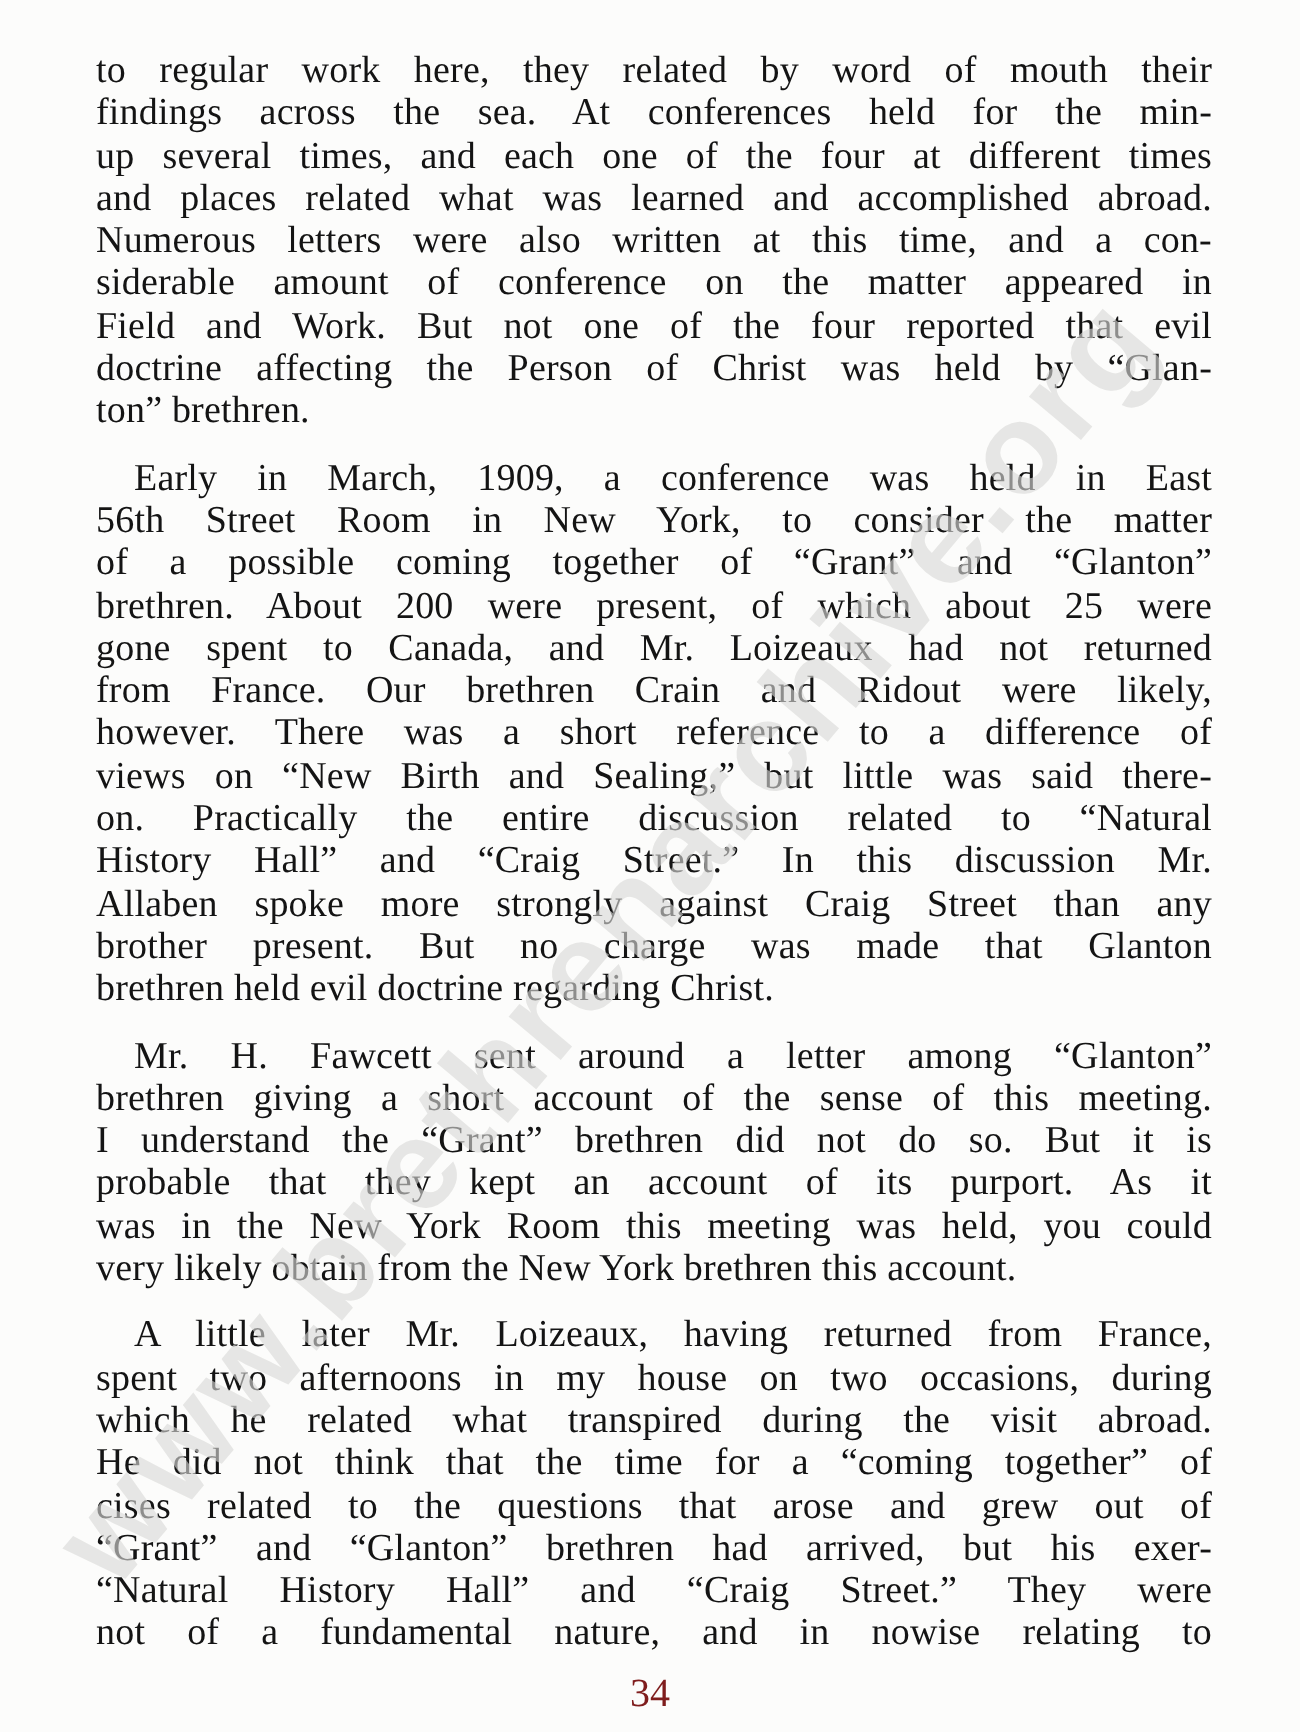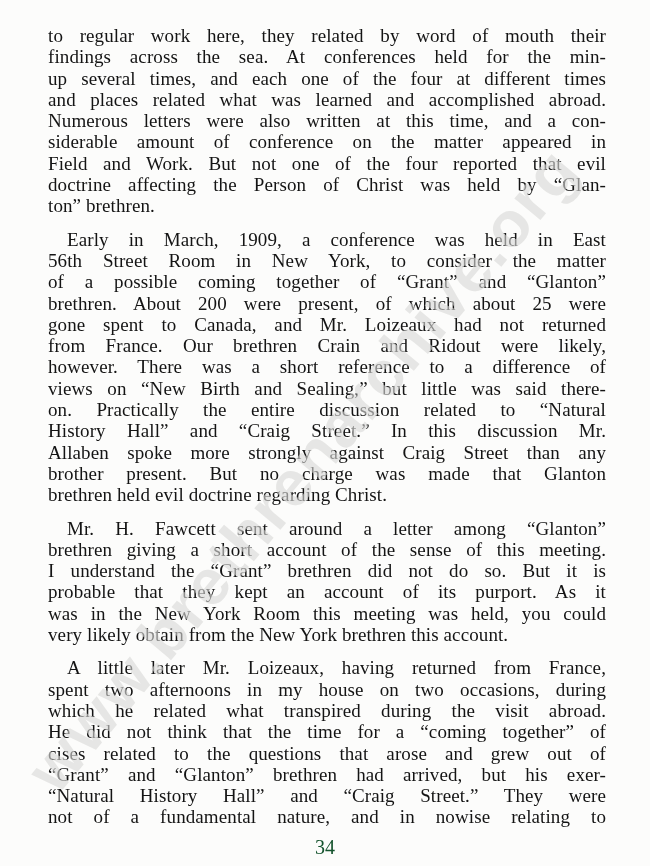--- a/index.html
+++ b/index.html
@@ -36,21 +36,21 @@
   .line.natural { text-align-last: left; }
   .pageno {
     position: absolute;
     left: 0;
     top: 835px;
     width: 650px;
     text-align: center;
     font-size: 20px;
     line-height: 24px;
     font-family: "Liberation Serif", serif;
-    color: #14532d;
+    color: #7f1d1d;
   }
   .watermark {
     position: absolute;
     left: 12px;
     top: 758px;
     transform: rotate(-50deg);
     transform-origin: 0 0;
     font-family: "Liberation Sans", sans-serif;
     font-weight: bold;
     font-size: 64px;

